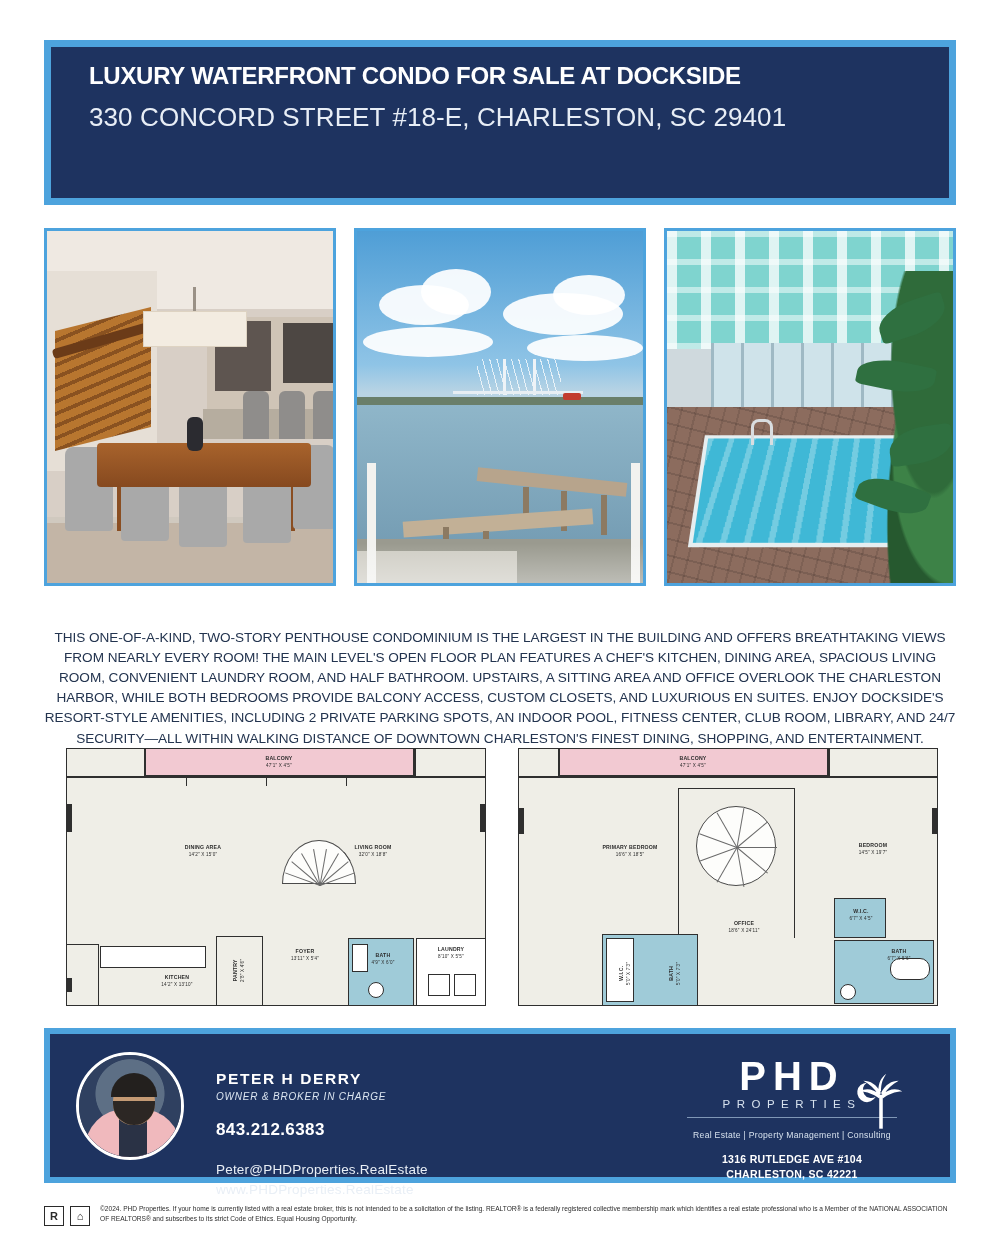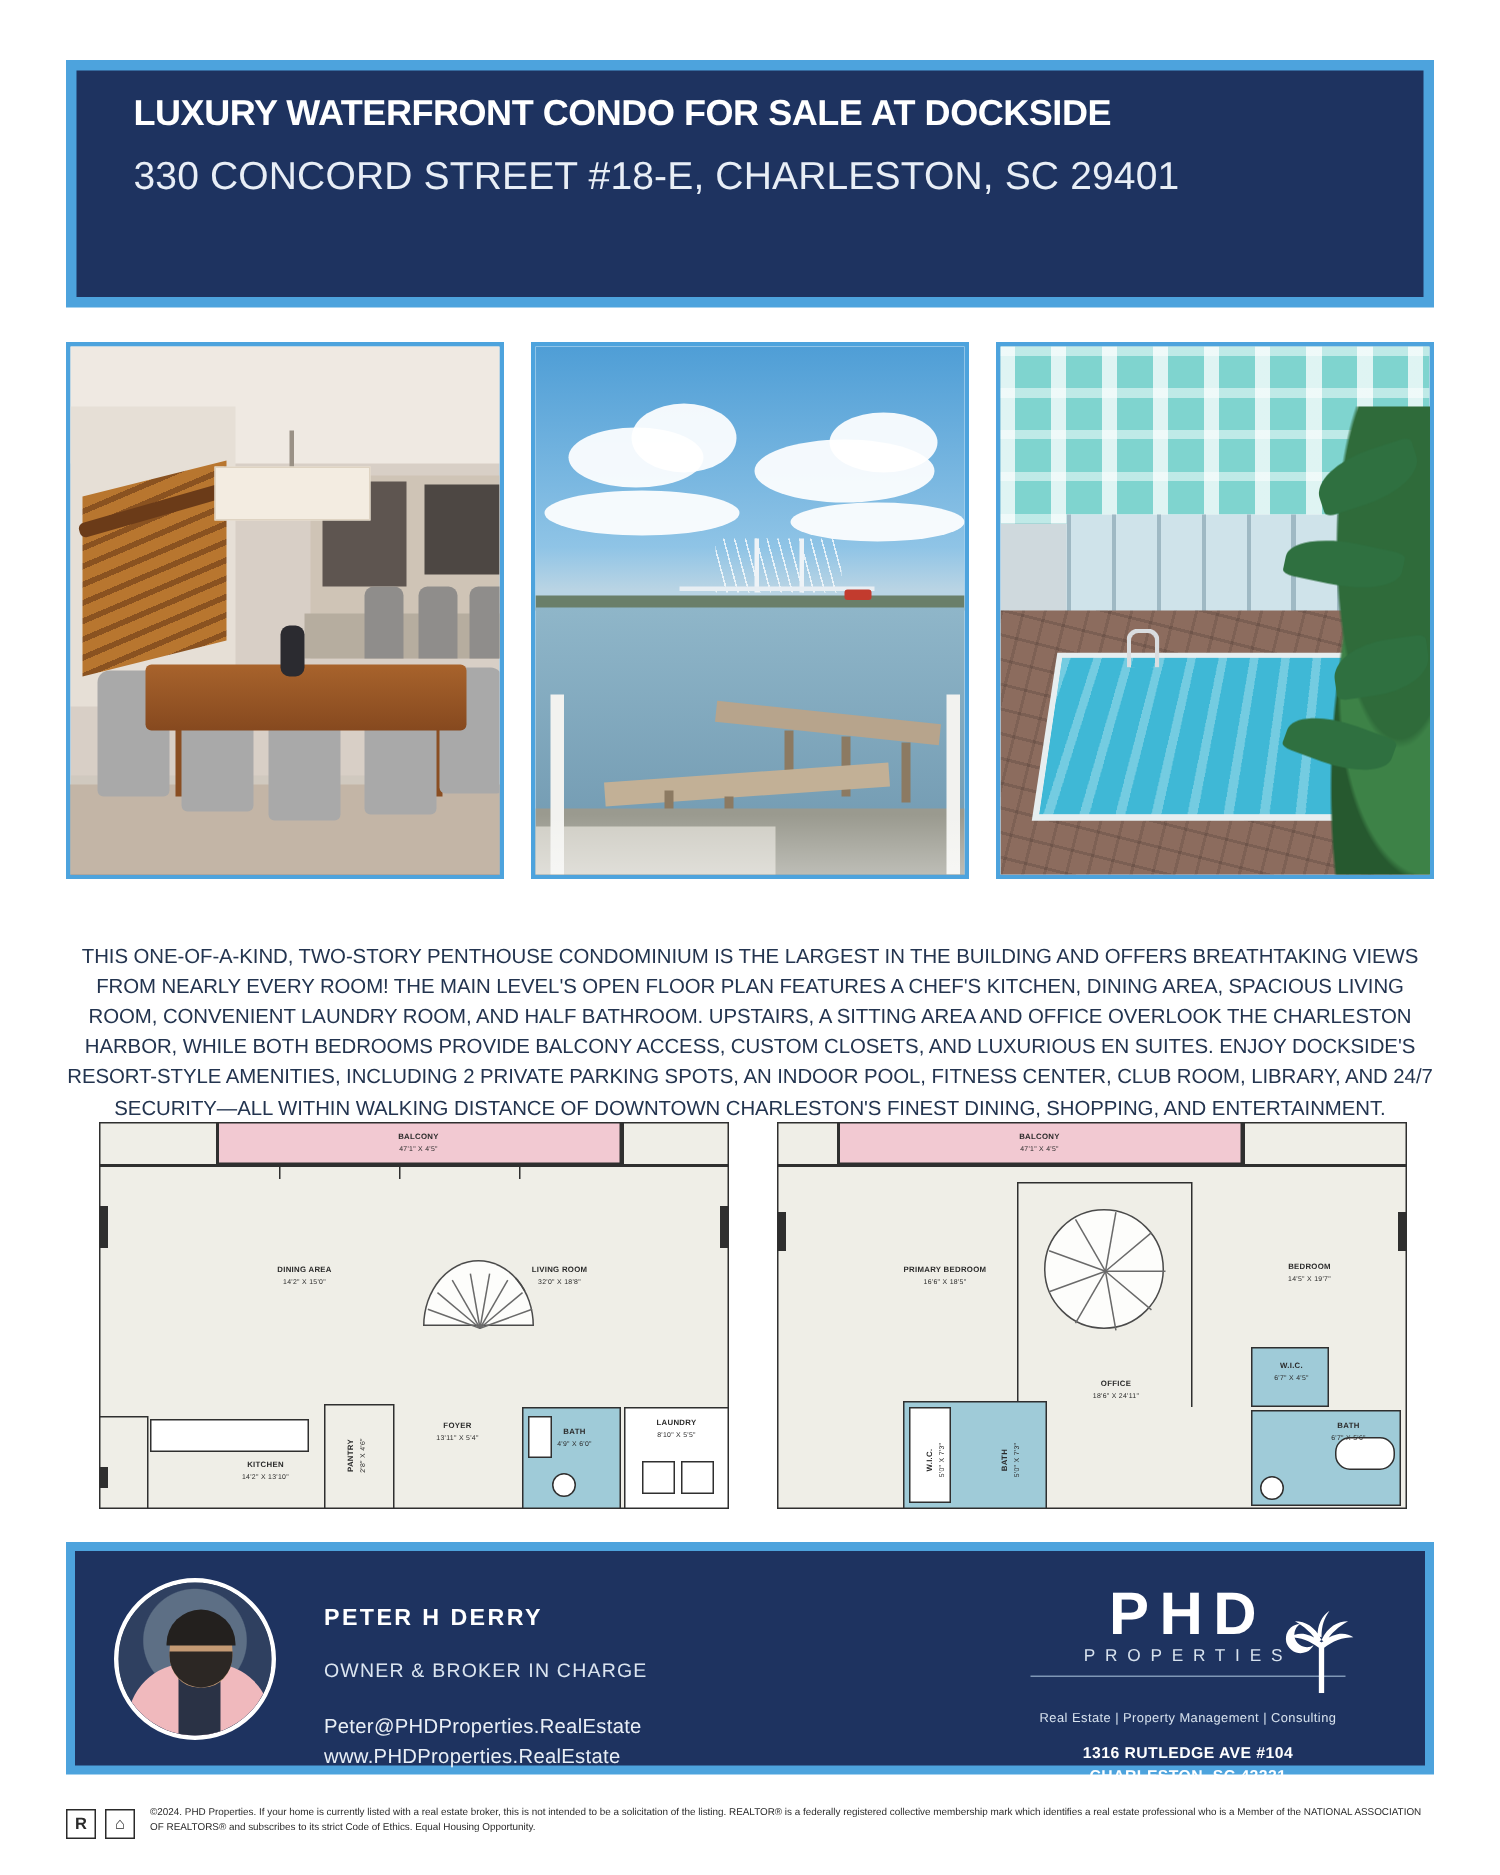--- a/index.html
+++ b/index.html
@@ -175,40 +175,40 @@
     border:3px solid #ffffff; overflow:hidden; background:#2b3c5e;
   }
   .av-bg { position:absolute; inset:0; background: radial-gradient(circle at 50% 38%, #5d6f85 0 42%, #2f4060 43%); }
   .av-suit { position:absolute; left:6px; bottom:0; width:96px; height:48px; background:#f0b9bd; border-radius:40px 40px 0 0;}
   .av-shirt { position:absolute; left:40px; bottom:0; width:28px; height:44px; background:#2a3245;}
   .av-head { position:absolute; left:34px; top:22px; width:42px; height:48px; background:#c49a74; border-radius:50% 50% 45% 45%;}
   .av-hair { position:absolute; left:32px; top:18px; width:46px; height:24px; background:#23201e; border-radius:24px 24px 0 0;}
   .av-beard { position:absolute; left:34px; top:46px; width:42px; height:24px; background:#2c2724; border-radius:0 0 22px 22px;}
   .agent { position:absolute; left:166px; top:36px; width:300px; }
   .agent-name { font-size:15.5px; font-weight:bold; letter-spacing:1.6px; }
-  .agent-role { font-size:13px; letter-spacing:0.8px; margin-top:18px; color:#dbe5f0;}
+  .agent-role { font-size:10px; letter-spacing:0.8px; margin-top:3px; color:#dbe5f0;font-style:italic;}
   .agent-phone { font-size:17px; font-weight:bold; margin-top:18px; letter-spacing:0.4px;}
   .agent-email { font-size:13.5px; margin-top:22px; letter-spacing:0.2px; color:#e9eff6;}
   .agent-web { font-size:13.5px; margin-top:5px; letter-spacing:0.2px; color:#e9eff6;}
   .qr-wrap { position:absolute; left:492px; top:18px; width:130px; text-align:center; }
   .qr-cap { font-size:9.5px; font-weight:bold; letter-spacing:0.4px; line-height:1.45; color:#9ec9ea;}
   .qr {
     width:98px; height:98px; margin:8px auto 0; background:#1e3360; position:relative;
     background-image:
       repeating-linear-gradient(90deg,#ffffff 0 4px, transparent 4px 8px),
       repeating-linear-gradient(0deg,#ffffff 0 4px, transparent 4px 8px);
     background-blend-mode: difference;
   }
   .qr-eye { position:absolute; width:26px; height:26px; background:#1e3360; border:5px solid #ffffff;}
   .qr-eye.e1{left:3px; top:3px;} .qr-eye.e2{right:3px; top:3px;} .qr-eye.e3{left:3px; bottom:3px;}
   .brand { position:absolute; right:28px; top:22px; width:260px; text-align:center; }
   .brand-phd { font-size:40px; font-weight:bold; letter-spacing:7px; line-height:1; }
   .brand-props { font-size:11.5px; letter-spacing:6.5px; margin-top:2px; color:#d7e2ee;}
   .brand-rule { width:210px; height:1px; background:#7f97b6; margin:7px auto 0;}
-  .brand-sub { font-size:8.6px; letter-spacing:0.3px; margin-top:22px; color:#d7e2ee;}
+  .brand-sub { font-size:8.6px; letter-spacing:0.3px; margin-top:12px; color:#d7e2ee;}
   .brand-addr { font-size:10.5px; font-weight:bold; margin-top:12px; line-height:1.45; letter-spacing:0.3px;}
   .palmetto { position:absolute; right:14px; top:16px; width:54px; height:62px; color:#ffffff;}
 
   
   .legal { position:absolute; left:44px; top:1204px; width:912px; }
   .legal-icons { position:absolute; left:0; top:2px; display:flex; gap:6px;}
   .ic-box { width:20px; height:20px; border:1.4px solid #2a2a2a; display:flex; align-items:center; justify-content:center; font-size:11px; font-weight:bold; color:#2a2a2a;}
   .legal-text { margin-left:56px; font-size:6.6px; line-height:1.55; color:#2b2b2b; }
 </style>
 </head>
@@ -467,20 +467,21 @@
         <div class="av-suit"></div>
         <div class="av-shirt"></div>
         <div class="av-head"></div>
         <div class="av-hair"></div>
         <div class="av-beard"></div>
       </div>
 
       <div class="agent">
         <div class="agent-name">PETER H DERRY</div>
         <div class="agent-role">OWNER &amp; BROKER IN CHARGE</div>
+        <div class="agent-phone">843.212.6383</div>
         <div class="agent-email">Peter@PHDProperties.RealEstate</div>
         <div class="agent-web">www.PHDProperties.RealEstate</div>
       </div>
 
 
       <div class="brand">
         <svg class="palmetto" viewBox="0 0 60 70">
           <path d="M14 12a11 11 0 1 0 10 16 9 9 0 0 1-10-16z" fill="#ffffff"></path>
           <rect x="28" y="26" width="4" height="38" fill="#ffffff"></rect>
           <path d="M30 26c-10-8-18-8-24-4 8 0 16 3 22 8zM30 26c10-8 18-8 24-4-8 0-16 3-22 8zM30 24c-5-10-12-14-20-14 7 4 13 9 17 16zM30 24c5-10 12-14 20-14-7 4-13 9-17 16zM30 22c0-9 2-14 6-20-6 4-9 11-9 19z" fill="#ffffff"></path>

